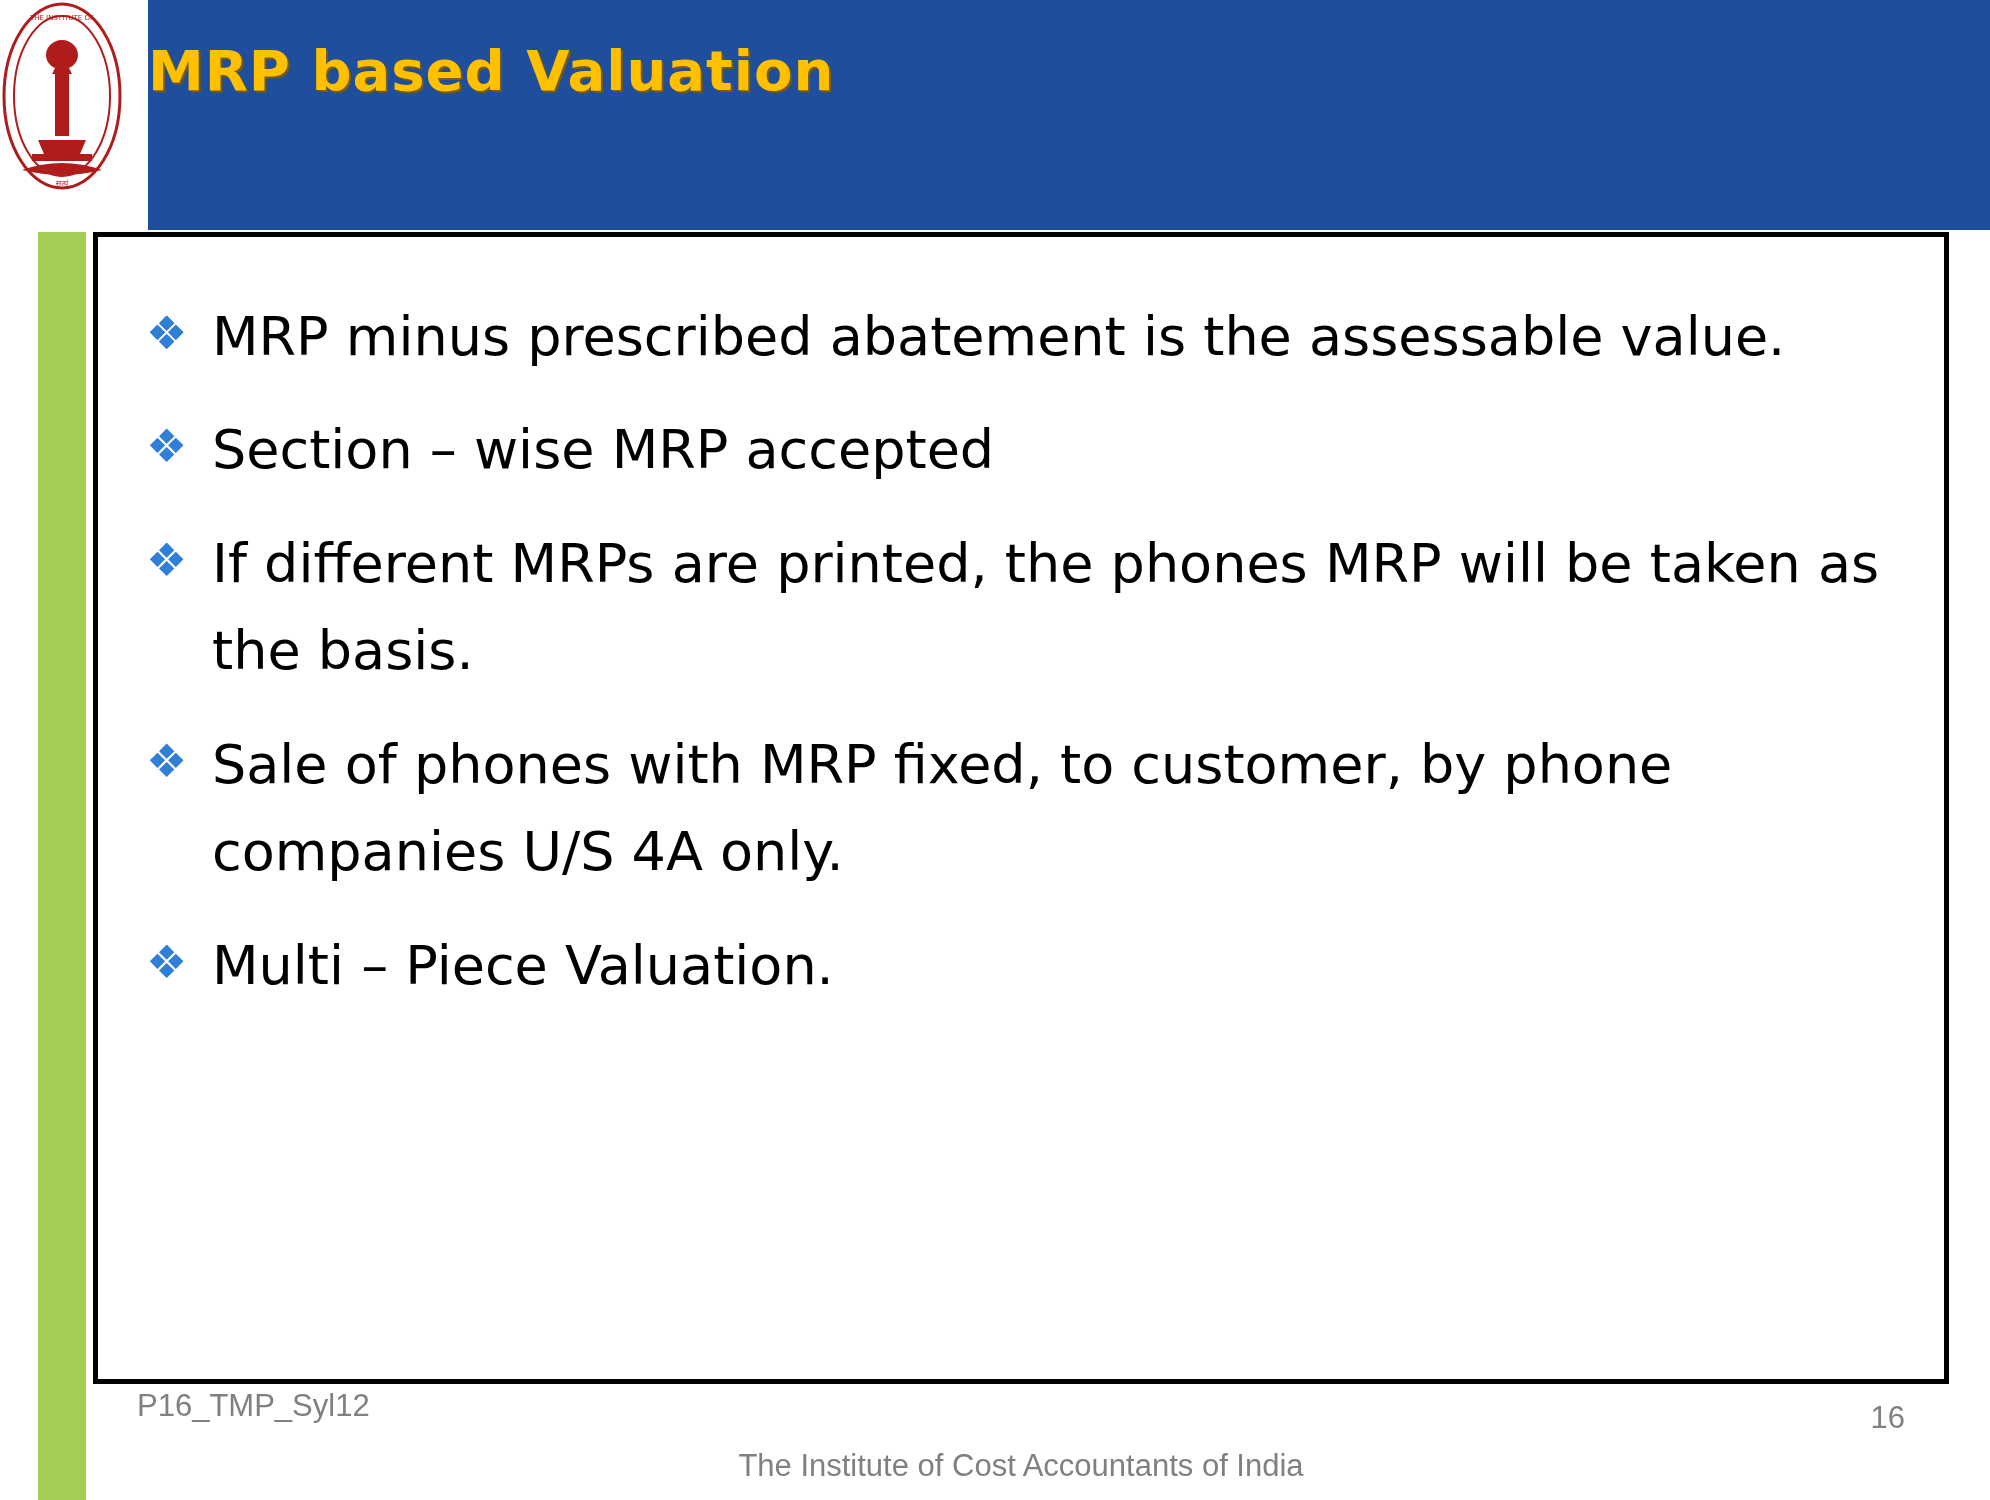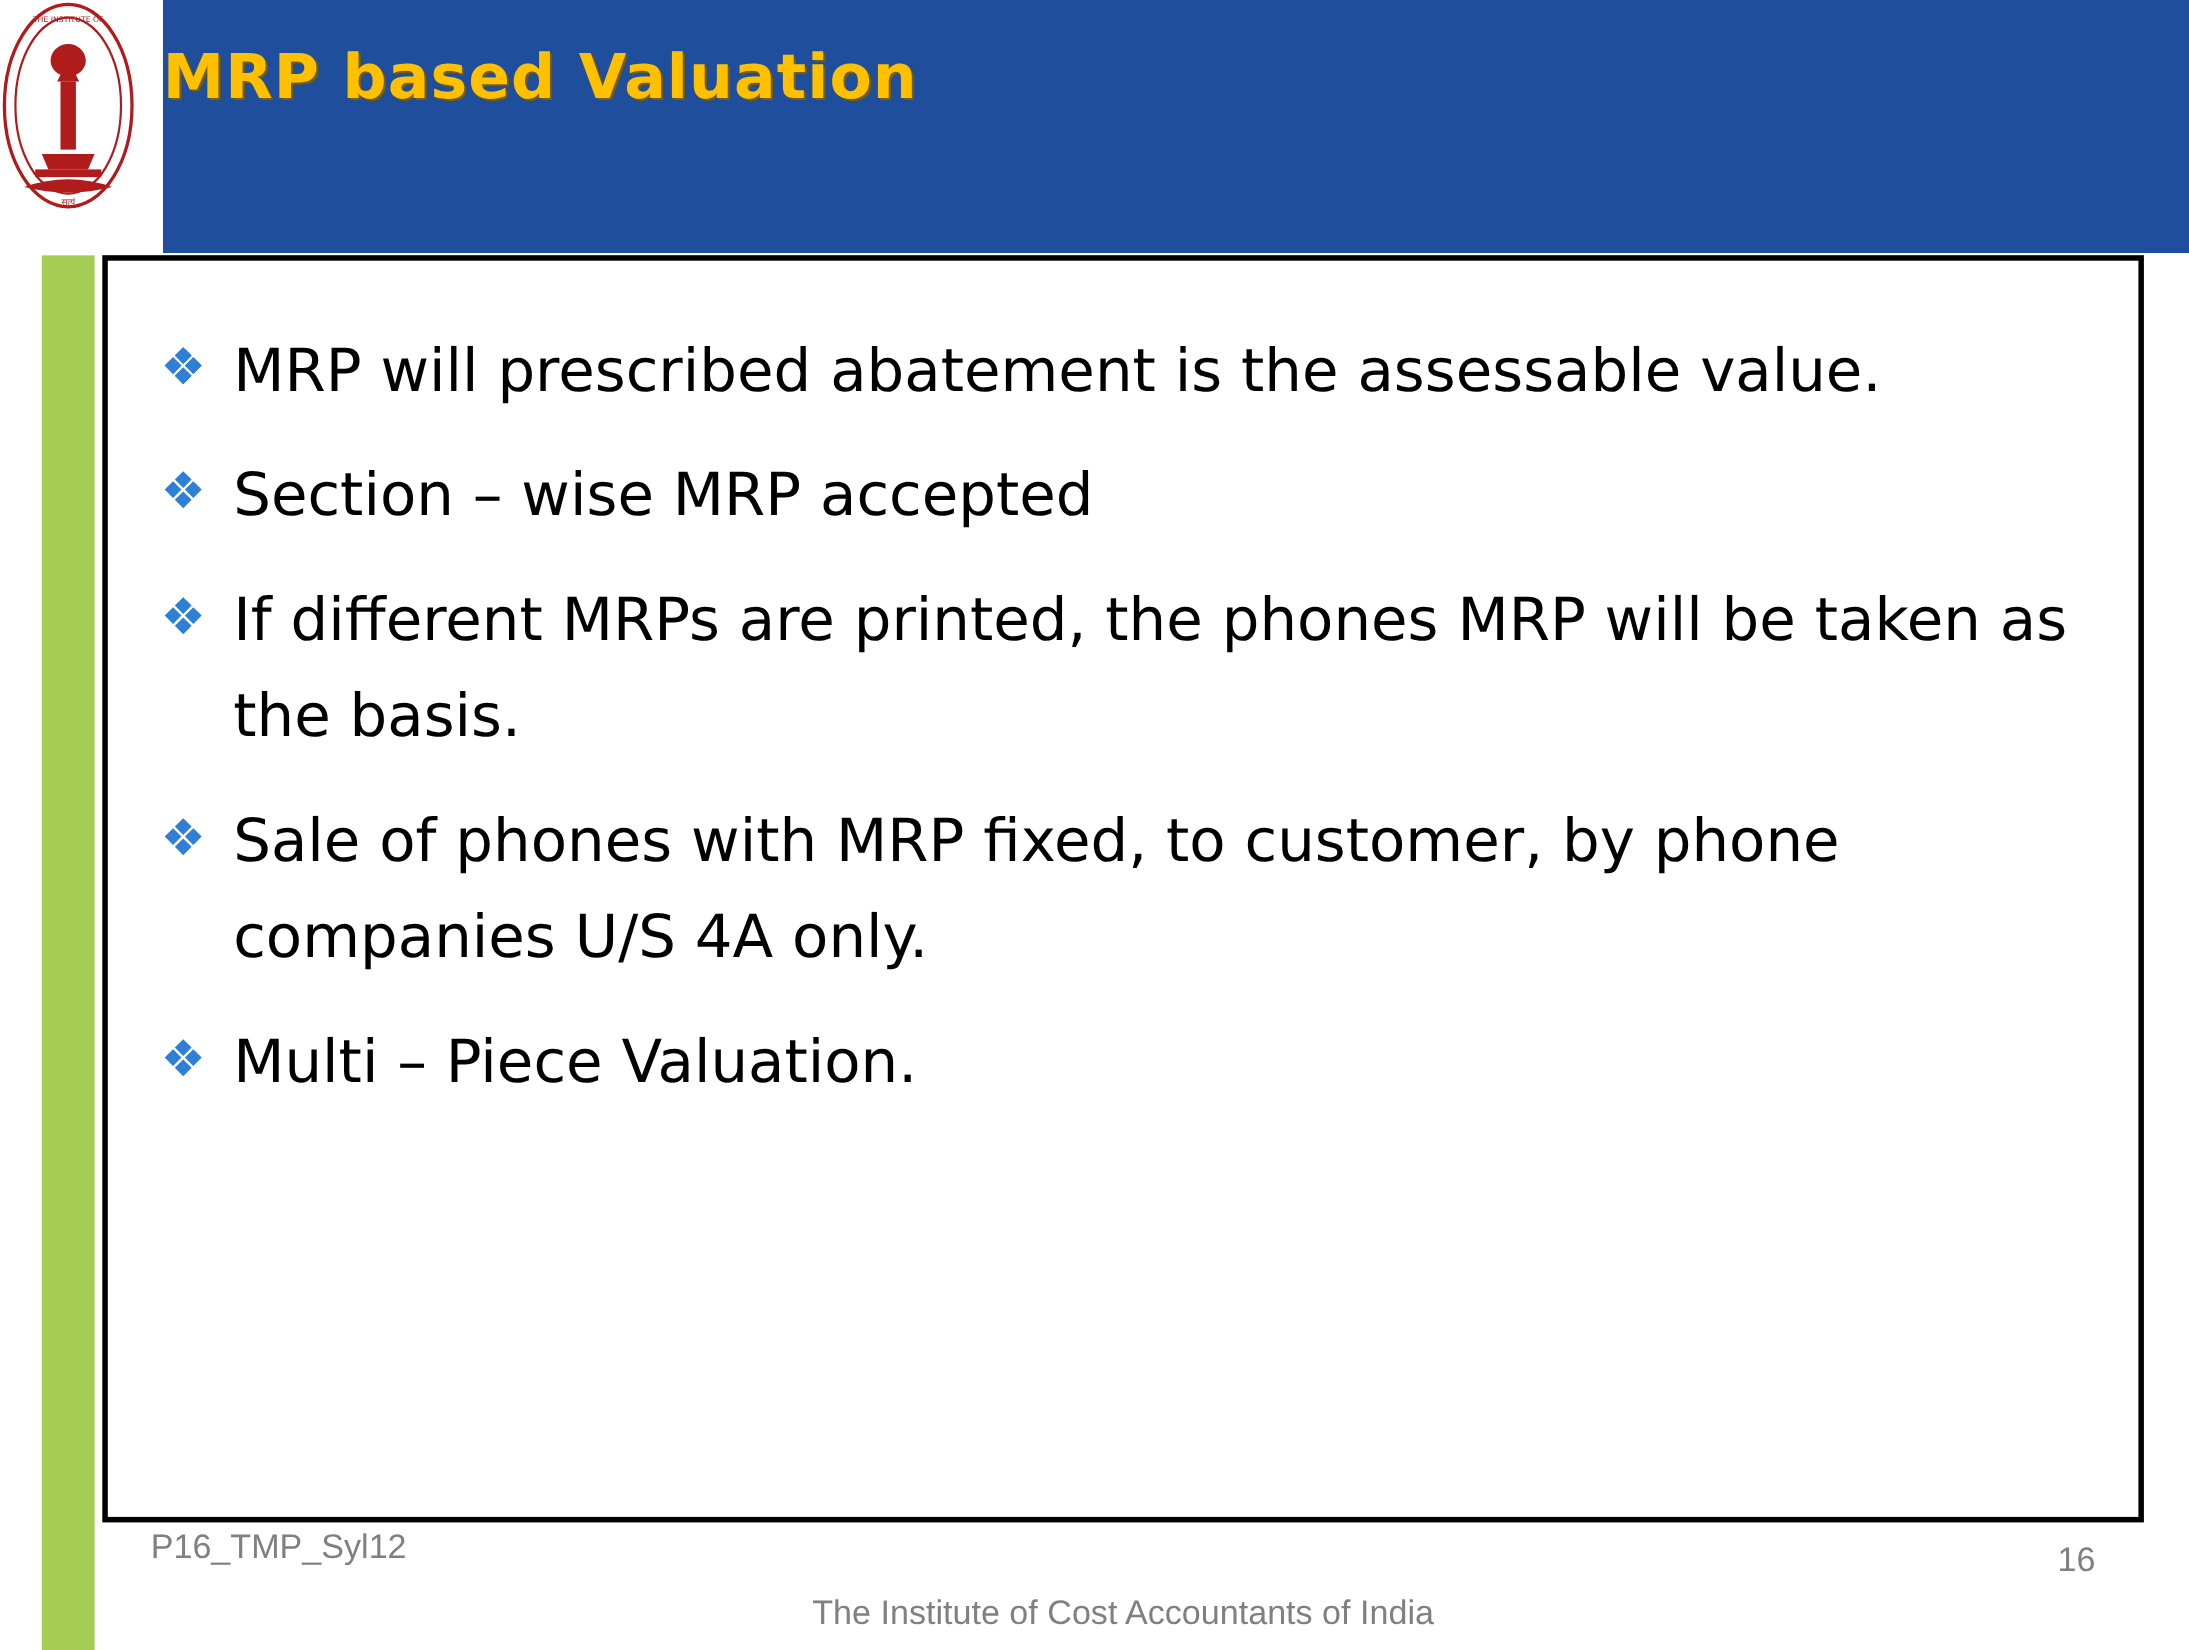--- a/index.html
+++ b/index.html
@@ -162,21 +162,21 @@
 
   <div class="content-box">
     <ul class="bullet-list">
 
       <li class="bullet-item">
         <span class="marker">❖</span>
       </li>
 
       <li class="bullet-item justify">
         <span class="marker">❖</span>
-        <span class="text-inner">MRP will prescribed abatement is the assessable value.</span>
+        <span class="text-inner">MRP minus prescribed abatement is the assessable value.</span>
       </li>
 
       <li class="bullet-item">
         <span class="marker">❖</span>
         <span class="text-inner">Section – wise MRP accepted</span>
       </li>
 
       <li class="bullet-item">
         <span class="marker">❖</span>
         <span class="text-inner">If different MRPs are printed, the phones MRP will be taken as the basis.</span>

